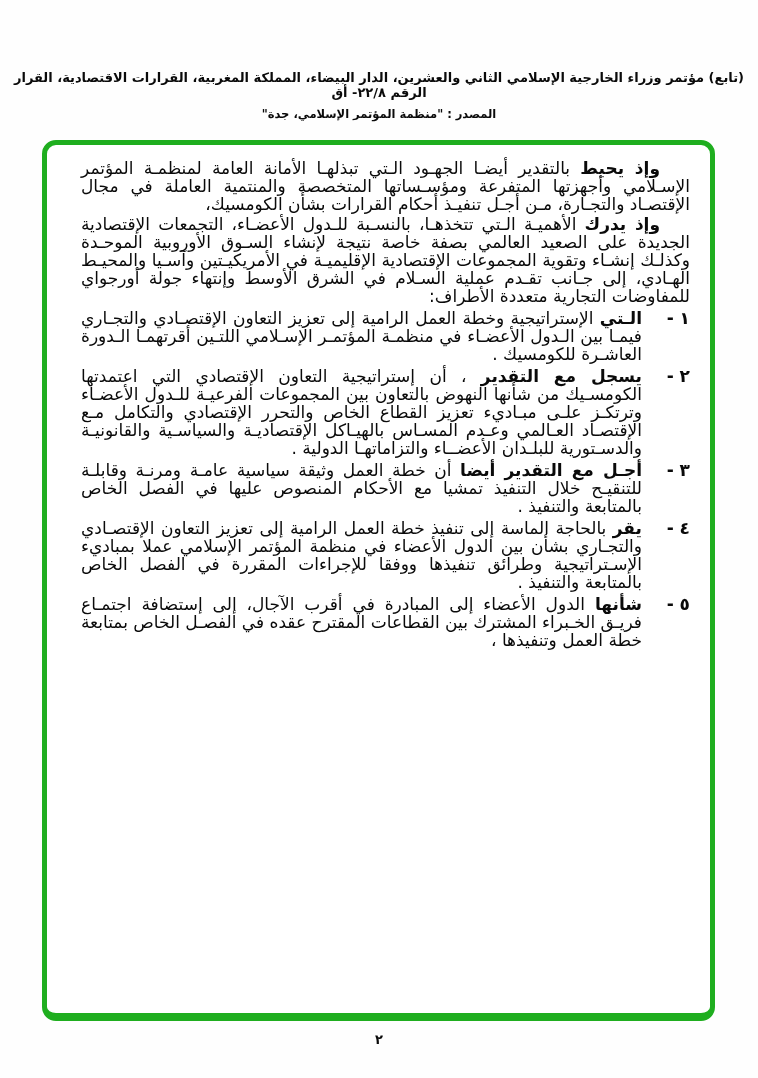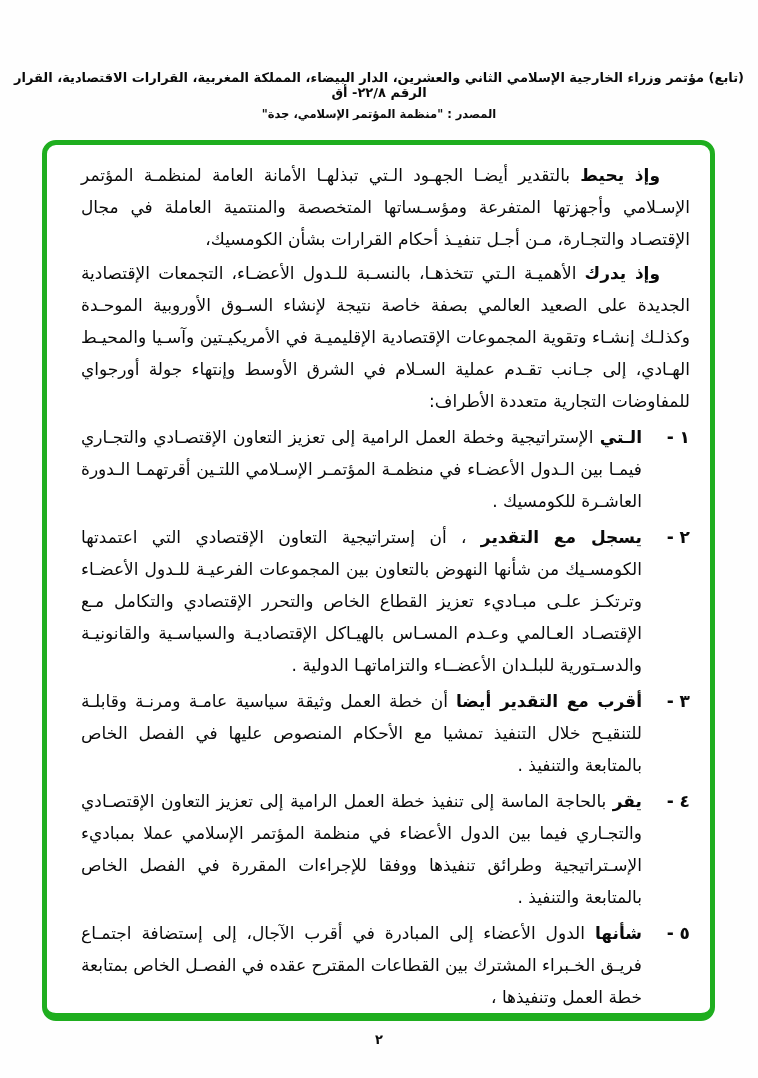--- a/index.html
+++ b/index.html
@@ -41,21 +41,21 @@
     border-width: 5px 5px 8px 5px;
     border-radius: 14px;
     background: #ffffff;
     overflow: hidden;
   }
   .content {
     direction: rtl;
     text-align: justify;
     padding: 14px 20px 0 34px;
     font-size: 17px;
-    line-height: 32px;
+    line-height: 18px;
   }
   .para {
     margin: 0 0 2px 0;
     text-indent: 30px;
   }
   .lead { font-weight: bold; }
   .items { margin-top: 2px; }
   .item {
     display: flex;
     margin-top: 4px;
@@ -103,26 +103,26 @@
           <div class="item-body"><span class="lead">الـتي</span><span> الإستراتيجية وخطة العمل الرامية إلى تعزيز التعاون الإقتصـادي والتجـاري فيمـا بين الـدول الأعضـاء في منظمـة المؤتمـر الإسـلامي اللتـين أقرتهمـا الـدورة العاشـرة للكومسيك .</span></div>
         </div>
 
         <div class="item">
           <div class="item-num">٢ -</div>
           <div class="item-body"><span class="lead">يسجل مع التقدير</span><span> ، أن إستراتيجية التعاون الإقتصادي التي اعتمدتها الكومسـيك من شأنها النهوض بالتعاون بين المجموعات الفرعيـة للـدول الأعضـاء وترتكـز علـى مبـاديء تعزيز القطاع الخاص والتحرر الإقتصادي والتكامل مـع الإقتصـاد العـالمي وعـدم المسـاس بالهيـاكل الإقتصاديـة والسياسـية والقانونيـة والدسـتورية للبلـدان الأعضــاء والتزاماتهـا الدولية .</span></div>
         </div>
 
         <div class="item">
           <div class="item-num">٣ -</div>
-          <div class="item-body"><span class="lead">أقرب مع التقدير أيضا</span><span> أن خطة العمل وثيقة سياسية عامـة ومرنـة وقابلـة للتنقيـح خلال التنفيذ تمشيا مع الأحكام المنصوص عليها في الفصل الخاص بالمتابعة والتنفيذ .</span></div>
+          <div class="item-body"><span class="lead">أجـل مع التقدير أيضا</span><span> أن خطة العمل وثيقة سياسية عامـة ومرنـة وقابلـة للتنقيـح خلال التنفيذ تمشيا مع الأحكام المنصوص عليها في الفصل الخاص بالمتابعة والتنفيذ .</span></div>
         </div>
 
         <div class="item">
           <div class="item-num">٤ -</div>
-          <div class="item-body"><span class="lead">يقر</span><span> بالحاجة الماسة إلى تنفيذ خطة العمل الرامية إلى تعزيز التعاون الإقتصـادي  والتجـاري فيما بين الدول الأعضاء في منظمة المؤتمر الإسلامي عملا  بمباديء الإسـتراتيجية وطرائق تنفيذها ووفقا للإجراءات المقررة في الفصل الخاص بالمتابعة والتنفيذ .</span></div>
+          <div class="item-body"><span class="lead">يقر</span><span> بالحاجة الماسة إلى تنفيذ خطة العمل الرامية إلى تعزيز التعاون الإقتصـادي  والتجـاري بشأن بين الدول الأعضاء في منظمة المؤتمر الإسلامي عملا  بمباديء الإسـتراتيجية وطرائق تنفيذها ووفقا للإجراءات المقررة في الفصل الخاص بالمتابعة والتنفيذ .</span></div>
         </div>
 
         <div class="item">
           <div class="item-num">٥ -</div>
           <div class="item-body"><span class="lead">شأنها</span><span> الدول الأعضاء إلى المبادرة في أقرب الآجال، إلى إستضافة اجتمـاع فريـق الخـبراء المشترك بين القطاعات المقترح عقده في الفصـل الخاص بمتابعة خطة العمل وتنفيذها ،</span></div>
         </div>
 
       </div>
     </div>
   </div>

